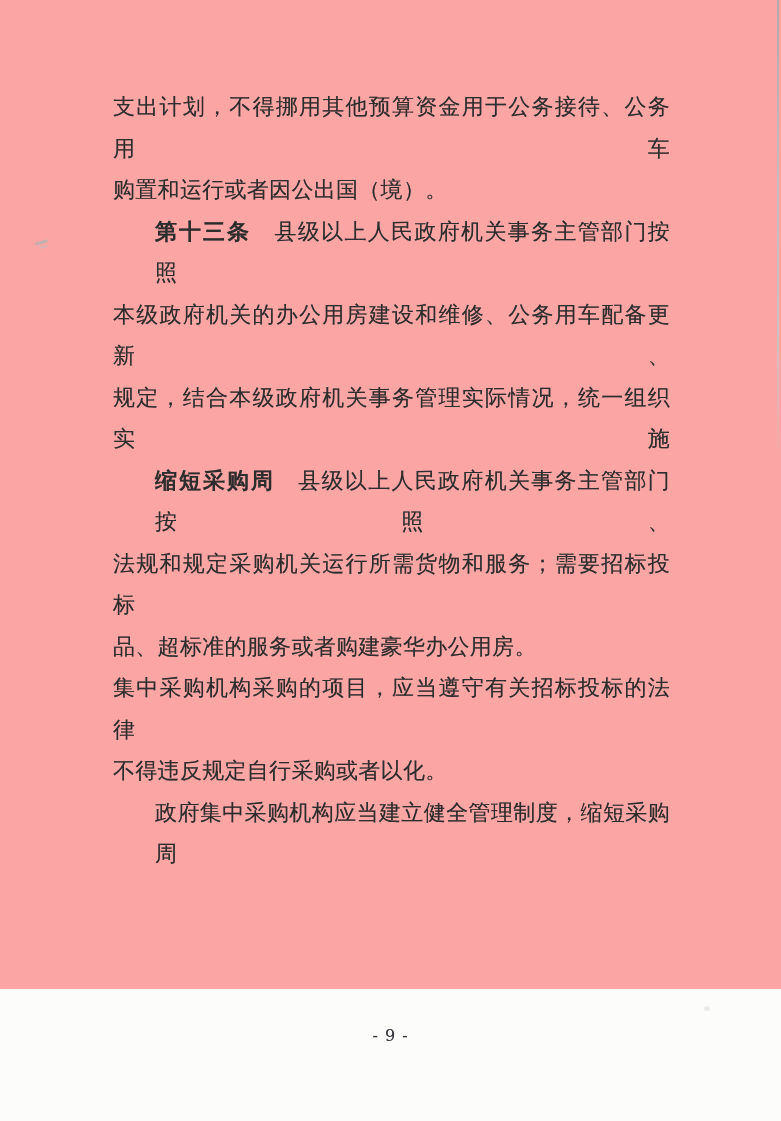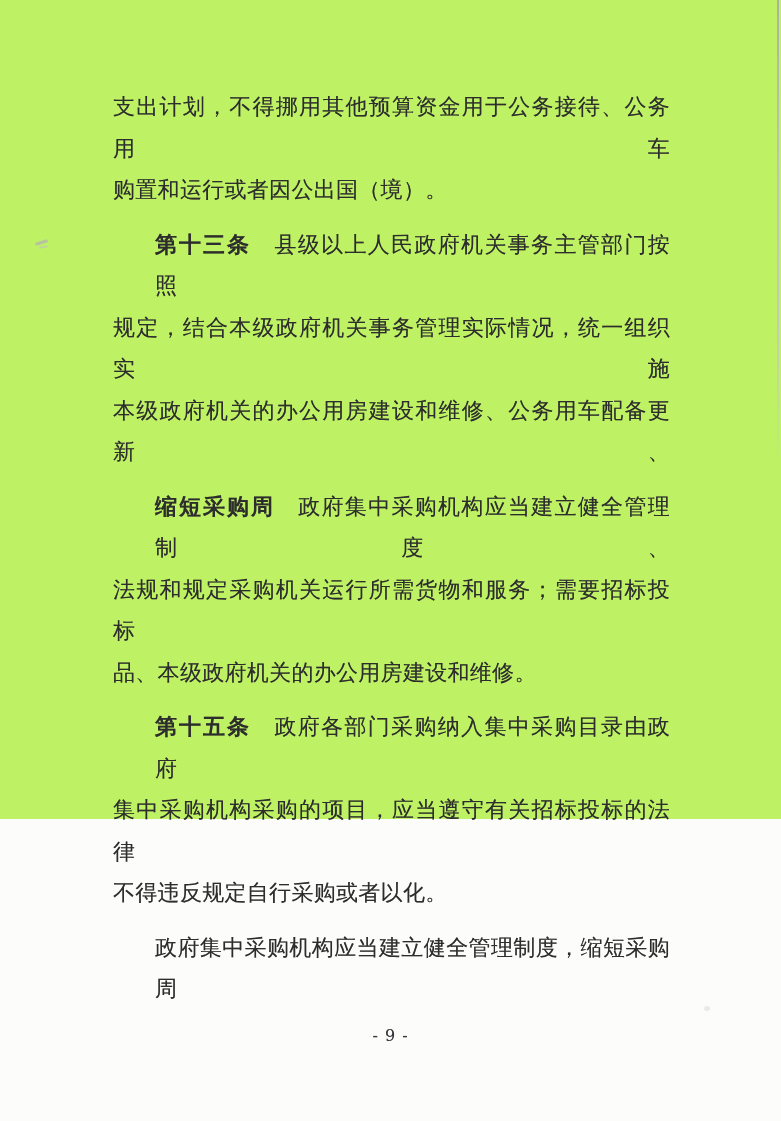--- a/index.html
+++ b/index.html
@@ -9,40 +9,40 @@
     height: 1121px;
     overflow: hidden;
   }
   body {
     background: #fcfcfa;
     font-family: "DejaVu Serif", "Liberation Serif", serif;
   }
   .page {
     position: relative;
     width: 781px;
-    height: 819px;
-    background: #bef264;
+    height: 989px;
+    background: #fca5a5;
   }
   .text-block {
     position: absolute;
     left: 113px;
     top: 86px;
     width: 557px;
     color: #2d2d2d;
     font-size: 22px;
     line-height: 41.5px;
     text-shadow: 0 0 0.6px rgba(40,40,40,0.45);
   }
   .line {
     width: 557px;
     box-sizing: border-box;
     white-space: nowrap;
     letter-spacing: 0.3px;
   }
-  .line.indent { padding-left: 42px; margin-top: 13px; }
+  .line.indent { padding-left: 42px; }
   .line.fill {
     text-align: justify;
     text-align-last: justify;
     white-space: normal;
   }
   .line b {
     font-weight: bold;
     letter-spacing: 1px;
   }
   .page-number {
@@ -108,25 +108,24 @@
   <div class="scan-line-right"></div>
   <div class="smudge-left"></div>
   <div class="smudge-left2"></div>
   <div class="speck-a"></div>
 
   <div class="text-block">
 
   <div class="line fill"><span>支出计划，不得挪用其他预算资金用于公务接待、公务用车</span></div>
       <div class="line"><span>购置和运行或者因公出国（境）。</span></div>
       <div class="line indent fill"><b>第十三条</b><span>　县级以上人民政府机关事务主管部门按照</span></div>
+      <div class="line fill"><span>本级政府机关的办公用房建设和维修、公务用车配备更新、</span></div>
       <div class="line fill"><span>规定，结合本级政府机关事务管理实际情况，统一组织实施</span></div>
-      <div class="line fill"><span>本级政府机关的办公用房建设和维修、公务用车配备更新、</span></div>
-      <div class="line indent fill"><b>缩短采购周</b><span>　政府集中采购机构应当建立健全管理制度、</span></div>
+      <div class="line indent fill"><b>缩短采购周</b><span>　县级以上人民政府机关事务主管部门按照、</span></div>
       <div class="line fill"><span>法规和规定采购机关运行所需货物和服务；需要招标投标</span></div>
-      <div class="line"><span>品、本级政府机关的办公用房建设和维修。</span></div>
-      <div class="line indent fill"><b>第十五条</b><span>　政府各部门采购纳入集中采购目录由政府</span></div>
+      <div class="line"><span>品、超标准的服务或者购建豪华办公用房。</span></div>
       <div class="line fill"><span>集中采购机构采购的项目，应当遵守有关招标投标的法律</span></div>
       <div class="line"><span>不得违反规定自行采购或者以化。</span></div>
       <div class="line indent fill"><span>政府集中采购机构应当建立健全管理制度，缩短采购周</span></div>
     </div>
 
   <div class="page-number">- 9 -</div>
 </div>
 
 </body></html>

